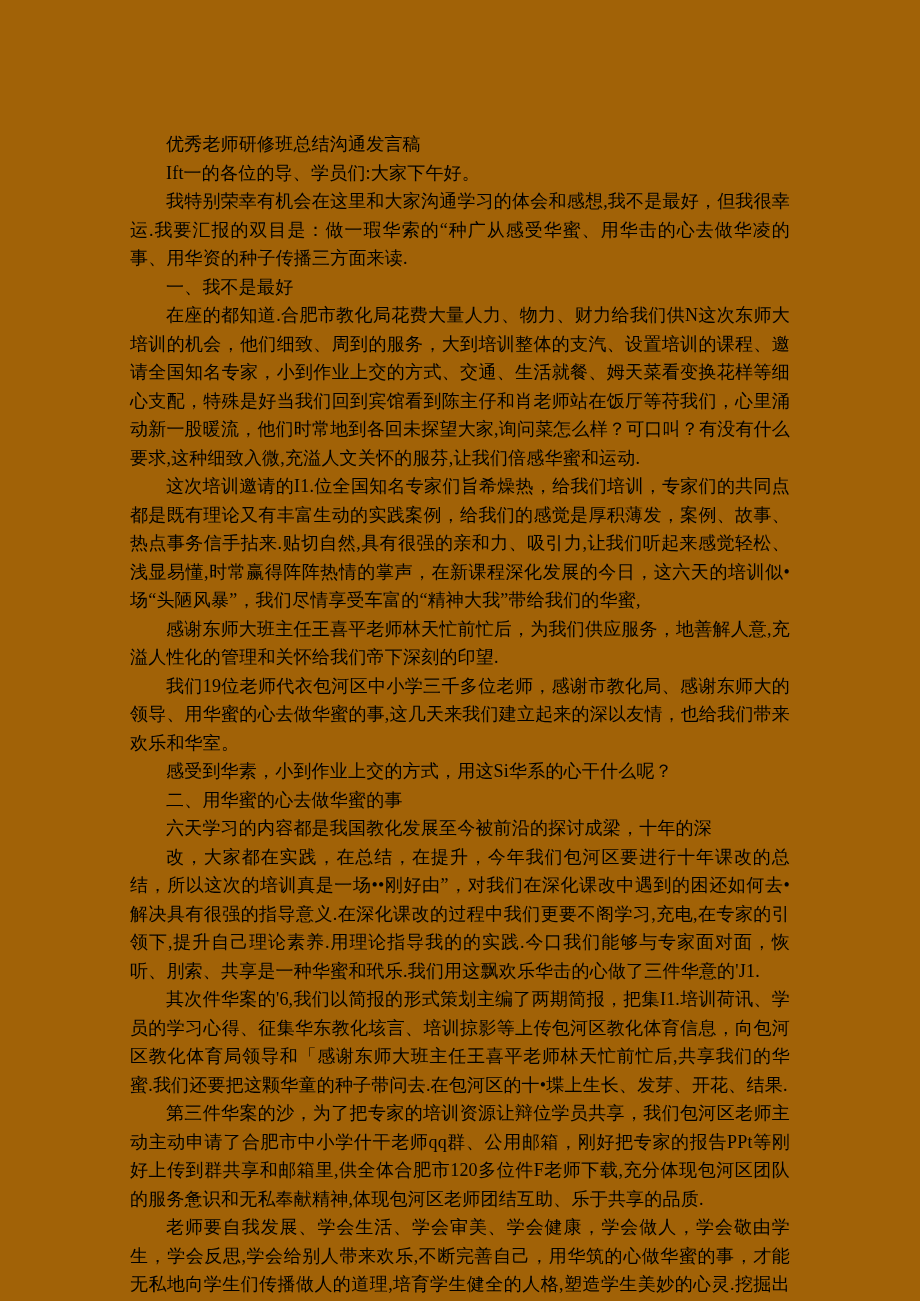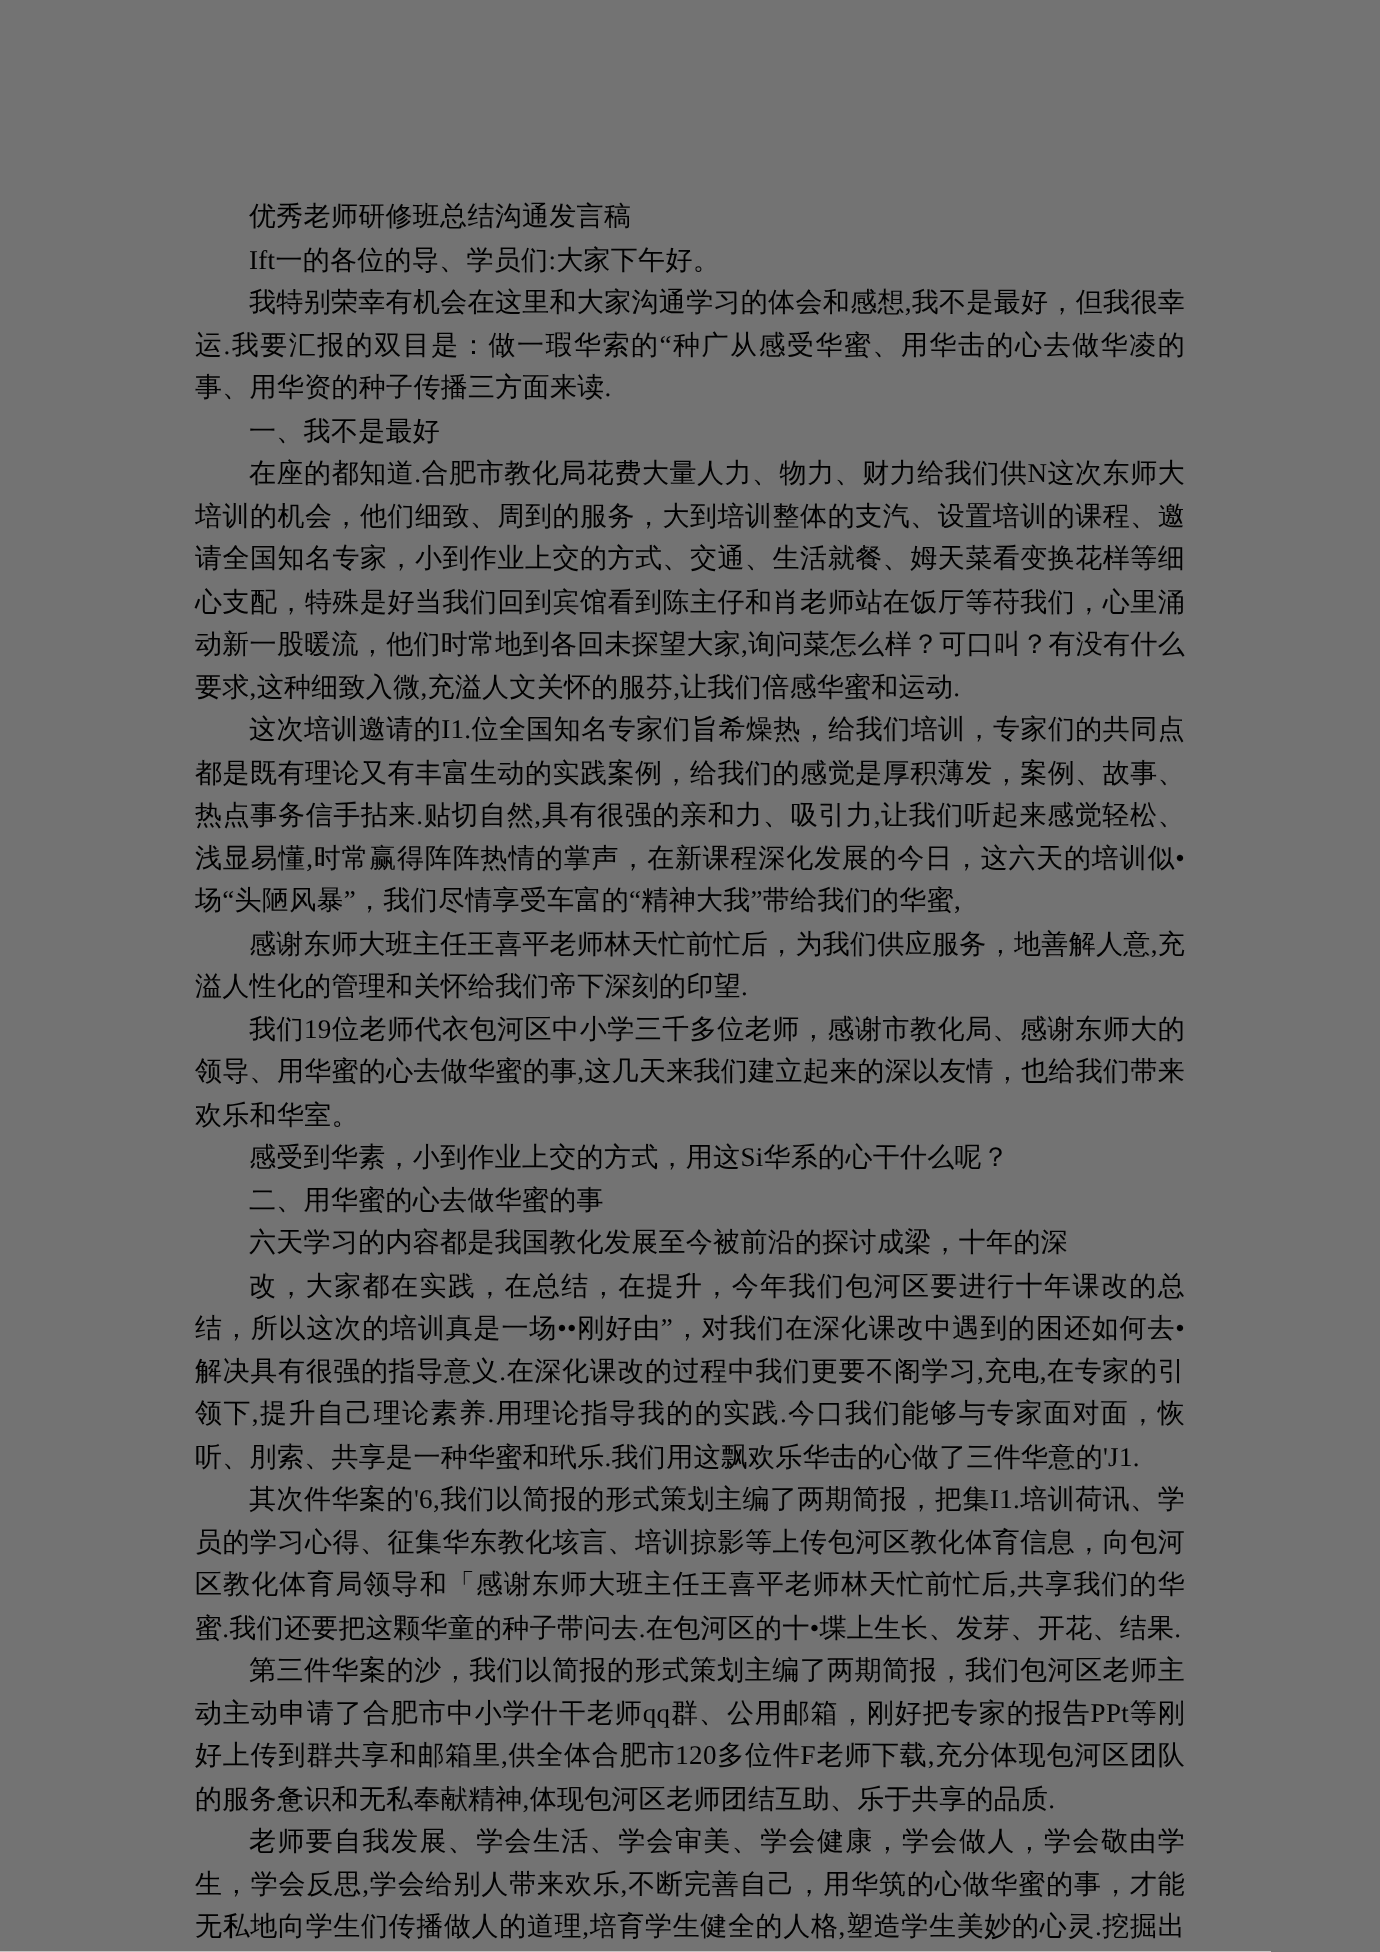--- a/index.html
+++ b/index.html
@@ -4,21 +4,21 @@
 <style>
   html, body {
     margin: 0;
     padding: 0;
     background: #ffffff;
   }
   .page {
     position: relative;
     width: 920px;
     height: 1301px;
-    background: #737373;
+    background: #a16207;
     overflow: hidden;
     font-family: "Liberation Serif", "DejaVu Serif", serif;
     color: #000000;
   }
   .doc-body {
     position: absolute;
     left: 130px;
     top: 130px;
     width: 660px;
   }
@@ -45,16 +45,16 @@
       <p>一、我不是最好</p>
       <p>在座的都知道.合肥市教化局花费大量人力、物力、财力给我们供N这次东师大培训的机会，他们细致、周到的服务，大到培训整体的支汽、设置培训的课程、邀请全国知名专家，小到作业上交的方式、交通、生活就餐、姆天菜看变换花样等细心支配，特殊是好当我们回到宾馆看到陈主仔和肖老师站在饭厅等苻我们，心里涌动新一股暖流，他们时常地到各回未探望大家,询问菜怎么样？可口叫？有没有什么要求,这种细致入微,充溢人文关怀的服芬,让我们倍感华蜜和运动.</p>
       <p>这次培训邀请的I1.位全国知名专家们旨希燥热，给我们培训，专家们的共同点都是既有理论又有丰富生动的实践案例，给我们的感觉是厚积薄发，案例、故事、热点事务信手拈来.贴切自然,具有很强的亲和力、吸引力,让我们听起来感觉轻松、浅显易懂,时常赢得阵阵热情的掌声，在新课程深化发展的今日，这六天的培训似•场“头陋风暴”，我们尽情享受车富的“精神大我”带给我们的华蜜,</p>
       <p>感谢东师大班主任王喜平老师林天忙前忙后，为我们供应服务，地善解人意,充溢人性化的管理和关怀给我们帝下深刻的印望.</p>
       <p>我们19位老师代衣包河区中小学三千多位老师，感谢市教化局、感谢东师大的领导、用华蜜的心去做华蜜的事,这几天来我们建立起来的深以友情，也给我们带来欢乐和华室。</p>
       <p>感受到华素，小到作业上交的方式，用这Si华系的心干什么呢？</p>
       <p>二、用华蜜的心去做华蜜的事</p>
       <p>六天学习的内容都是我国教化发展至今被前沿的探讨成梁，十年的深</p>
       <p>改，大家都在实践，在总结，在提升，今年我们包河区要进行十年课改的总结，所以这次的培训真是一场••刚好由”，对我们在深化课改中遇到的困还如何去•解决具有很强的指导意义.在深化课改的过程中我们更要不阁学习,充电,在专家的引领下,提升自己理论素养.用理论指导我的的实践.今口我们能够与专家面对面，恢听、刖索、共享是一种华蜜和玳乐.我们用这飘欢乐华击的心做了三件华意的'J1.</p>
       <p>其次件华案的'6,我们以简报的形式策划主编了两期简报，把集I1.培训荷讯、学员的学习心得、征集华东教化垓言、培训掠影等上传包河区教化体育信息，向包河区教化体育局领导和「感谢东师大班主任王喜平老师林天忙前忙后,共享我们的华蜜.我们还要把这颗华童的种子带问去.在包河区的十•堞上生长、发芽、开花、结果.</p>
-      <p>第三件华案的沙，我们以简报的形式策划主编了两期简报，我们包河区老师主动主动申请了合肥市中小学什干老师qq群、公用邮箱，刚好把专家的报告PPt等刚好上传到群共享和邮箱里,供全体合肥市120多位件F老师下载,充分体现包河区团队的服务惫识和无私奉献精神,体现包河区老师团结互助、乐于共享的品质.</p>
+      <p>第三件华案的沙，为了把专家的培训资源让辩位学员共享，我们包河区老师主动主动申请了合肥市中小学什干老师qq群、公用邮箱，刚好把专家的报告PPt等刚好上传到群共享和邮箱里,供全体合肥市120多位件F老师下载,充分体现包河区团队的服务惫识和无私奉献精神,体现包河区老师团结互助、乐于共享的品质.</p>
       <p>老师要自我发展、学会生活、学会审美、学会健康，学会做人，学会敬由学生，学会反思,学会给别人带来欢乐,不断完善自己，用华筑的心做华蜜的事，才能无私地向学生们传播做人的道理,培育学生健全的人格,塑造学生美妙的心灵.挖掘出学生内心深处荚妙的东西， 播做给学生</p>
     </div>
 </div>
 
 </body></html>

